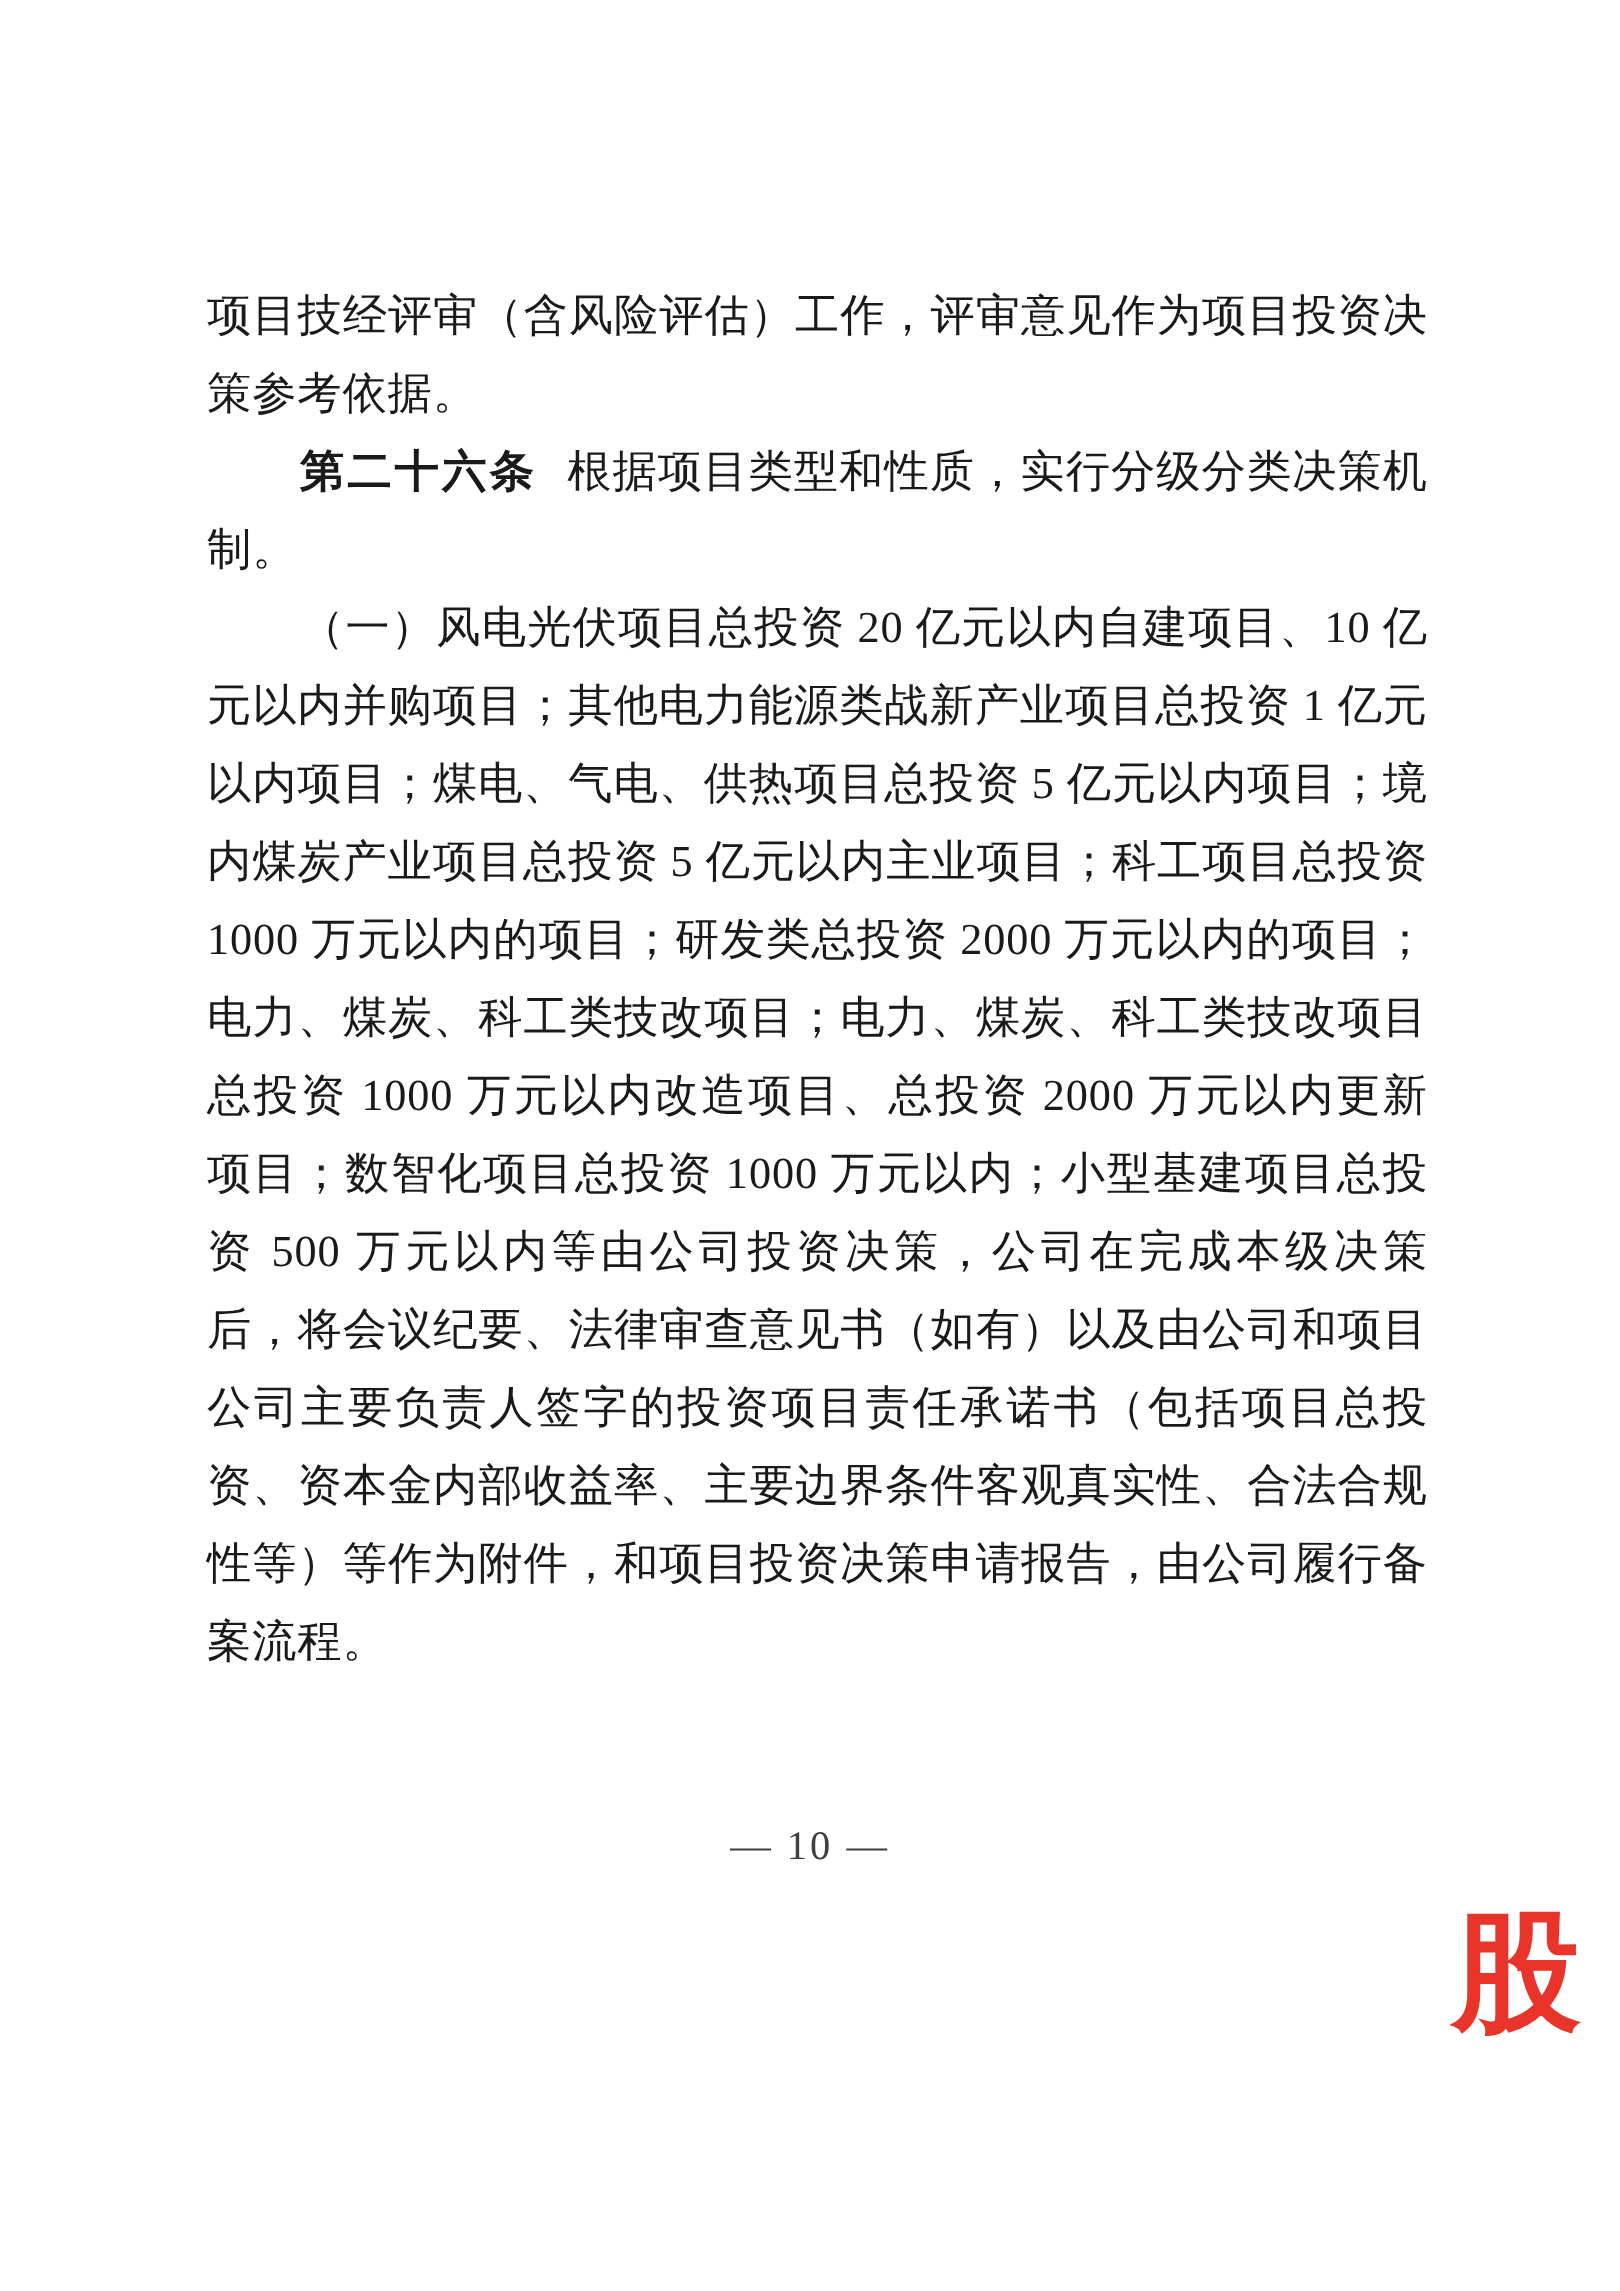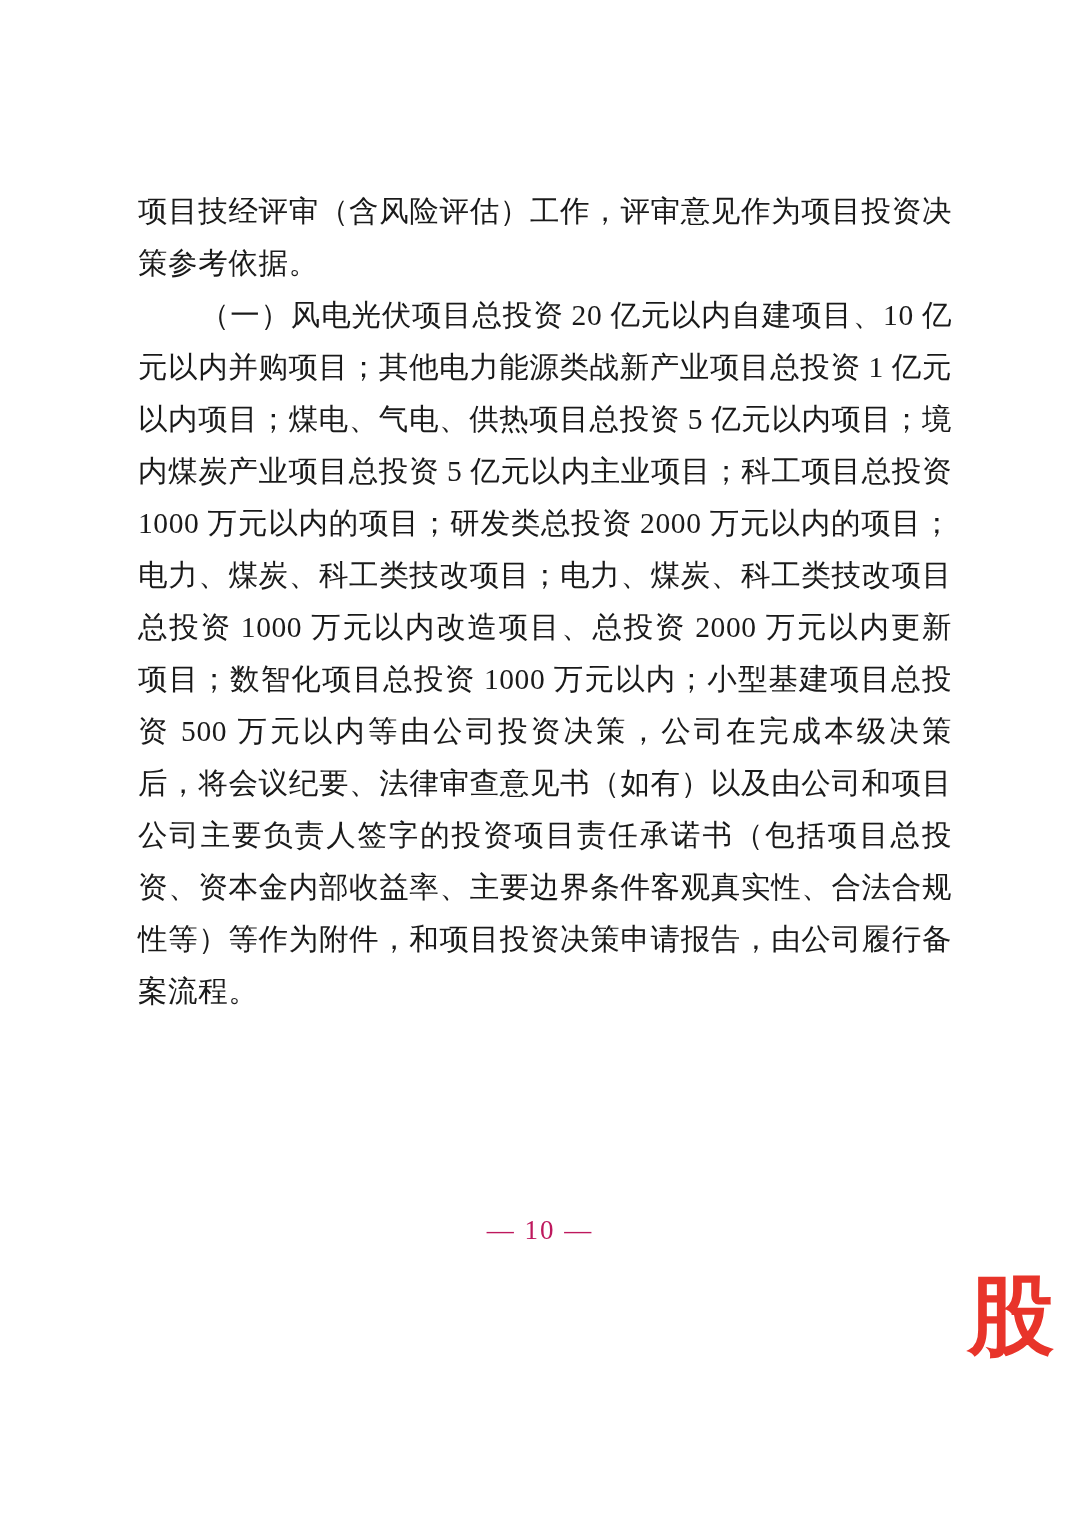--- a/index.html
+++ b/index.html
@@ -47,21 +47,21 @@
     width: 20px;
   }
   .page-number {
     position: absolute;
     left: 0;
     right: 0;
     bottom: 128px;
     text-align: center;
     font-size: 27px;
     letter-spacing: 2px;
-    color: #be185d;
+    color: #404040;
   }
   .watermark {
     position: absolute;
     right: 18px;
     bottom: 10px;
     width: 104px;
     height: 96px;
     display: flex;
     align-items: center;
     justify-content: center;
@@ -80,20 +80,23 @@
 
 <div class="page">
 
   <div class="body-text">
 
     <p class="para">
       <span>项目技经评审（含风险评估）工作，评审意见作为项目投资决策参考依据。</span>
     </p>
 
 
+    <p class="para indent">
+      <span class="article-label">第二十六条</span><span class="gap-after-label"></span><span>根据项目类型和性质，实行分级分类决策机制。</span>
+    </p>
 
     <p class="para indent">
       <span>（一）风电光伏项目总投资 20 亿元以内自建项目、10 亿元以内并购项目；其他电力能源类战新产业项目总投资 1 亿元以内项目；煤电、气电、供热项目总投资 5 亿元以内项目；境内煤炭产业项目总投资 5 亿元以内主业项目；科工项目总投资 1000 万元以内的项目；研发类总投资 2000 万元以内的项目；电力、煤炭、科工类技改项目；电力、煤炭、科工类技改项目总投资 1000 万元以内改造项目、总投资 2000 万元以内更新项目；数智化项目总投资 1000 万元以内；小型基建项目总投资 500 万元以内等由公司投资决策，公司在完成本级决策后，将会议纪要、法律审查意见书（如有）以及由公司和项目公司主要负责人签字的投资项目责任承诺书（包括项目总投资、资本金内部收益率、主要边界条件客观真实性、合法合规性等）等作为附件，和项目投资决策申请报告，由公司履行备案流程。</span>
     </p>
 
   </div>
 
   <div class="page-number">— 10 —</div>
 
   <div class="watermark">

